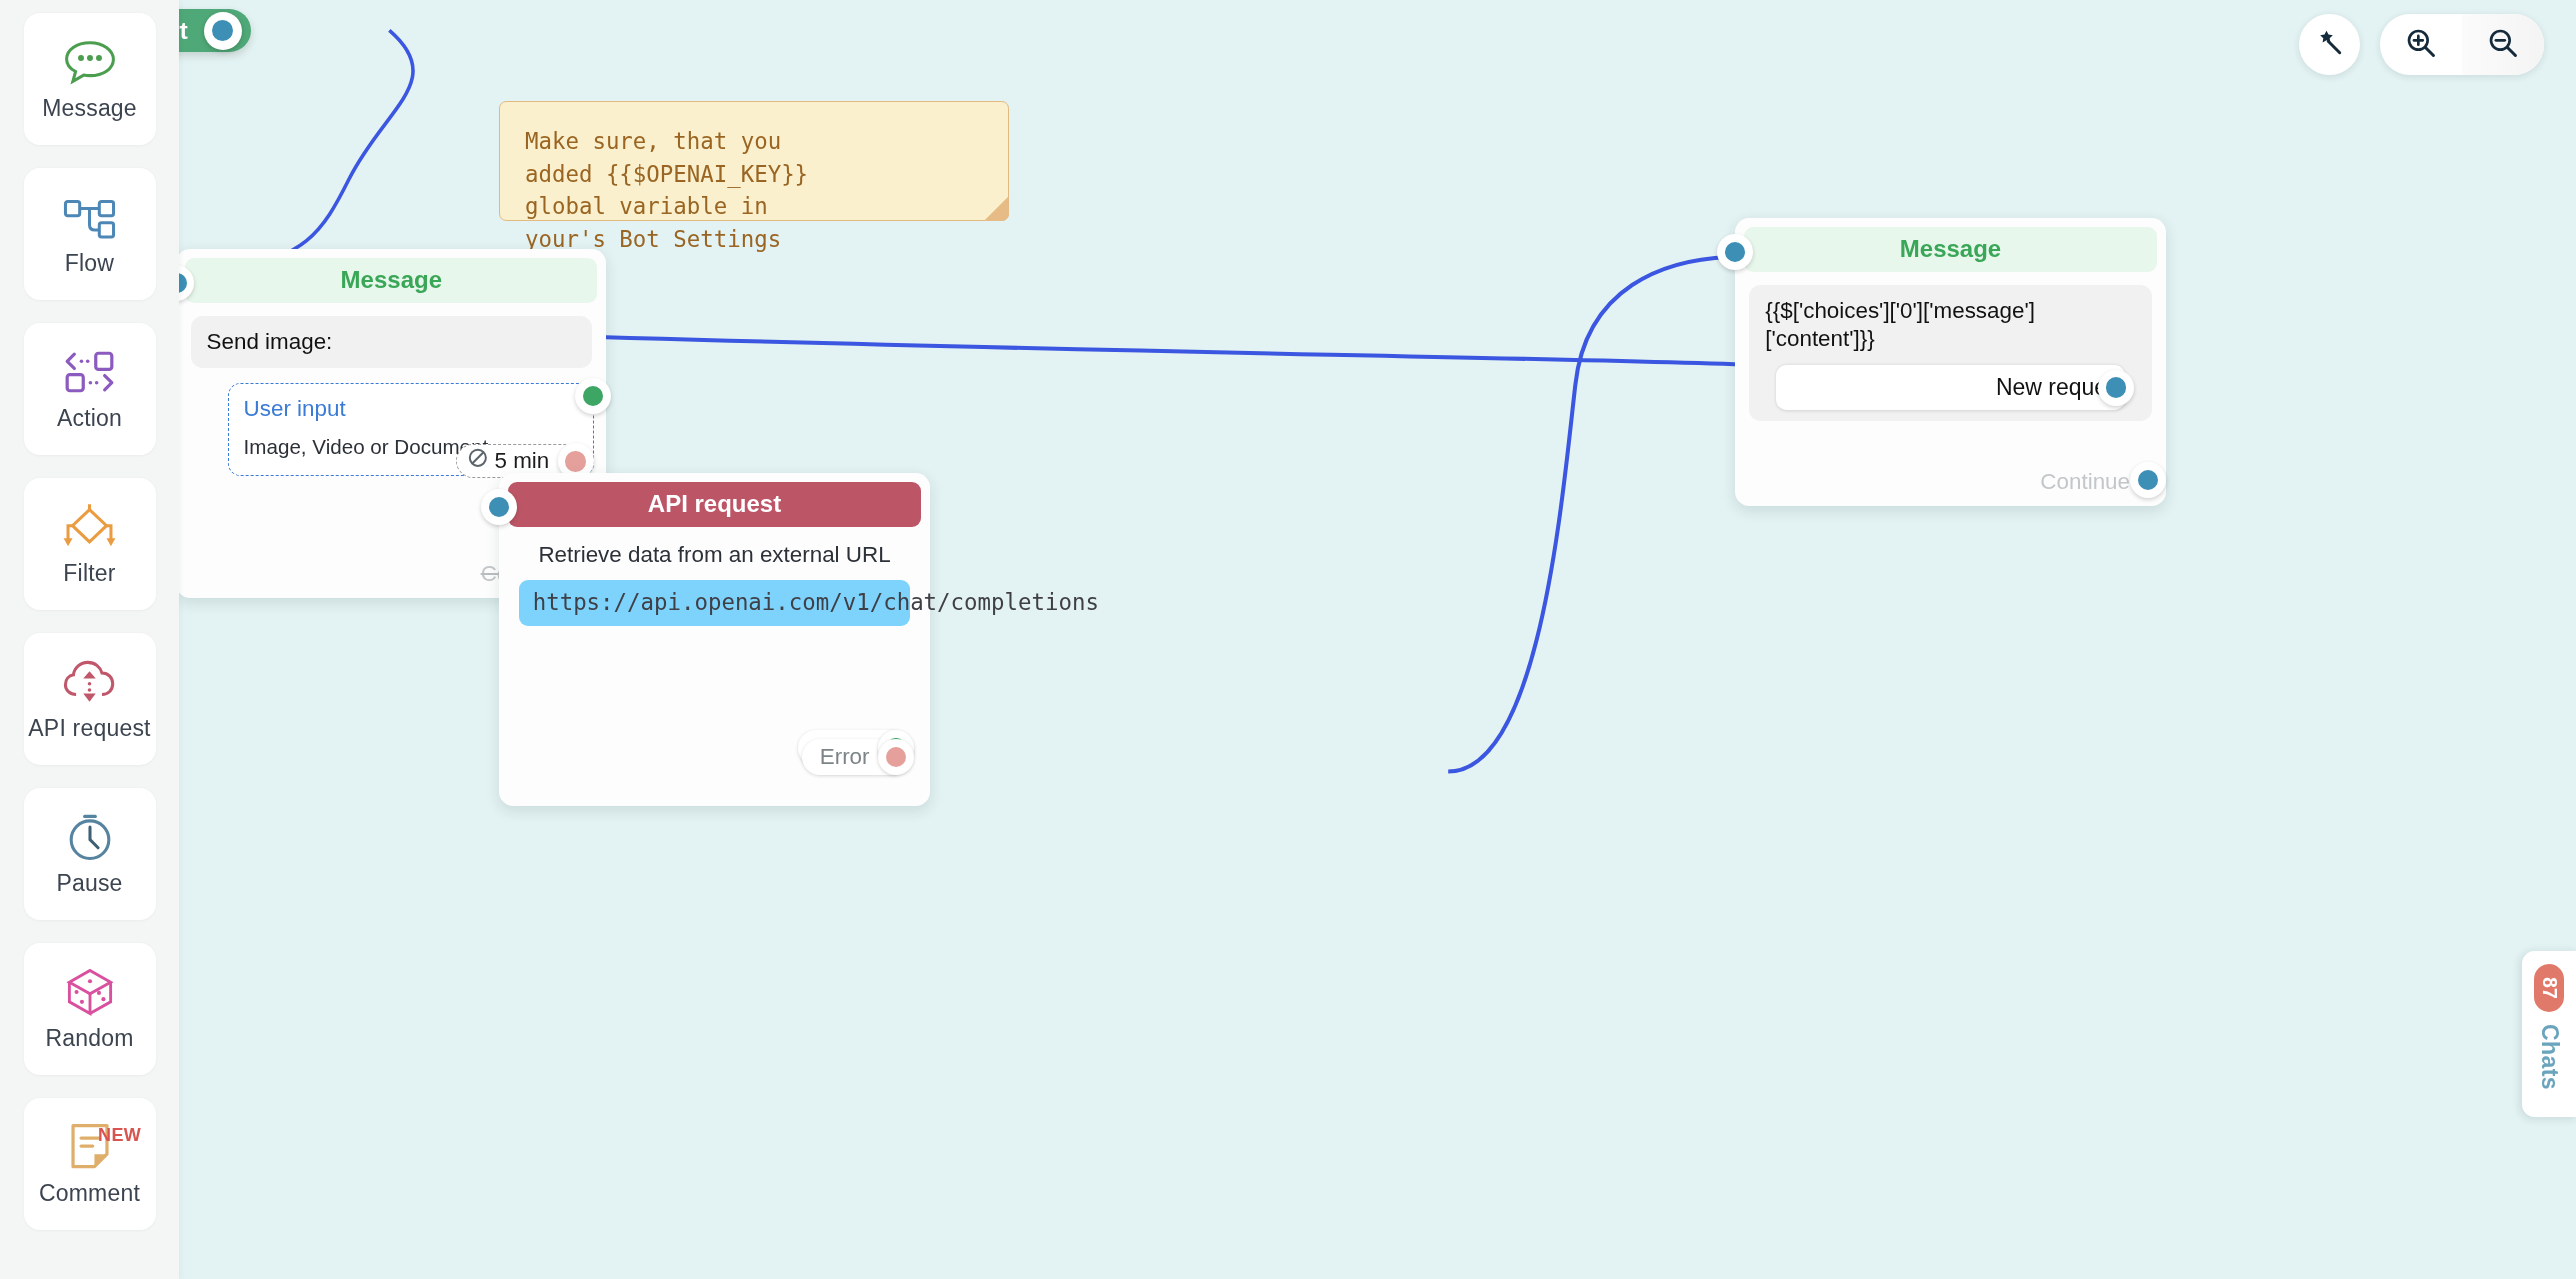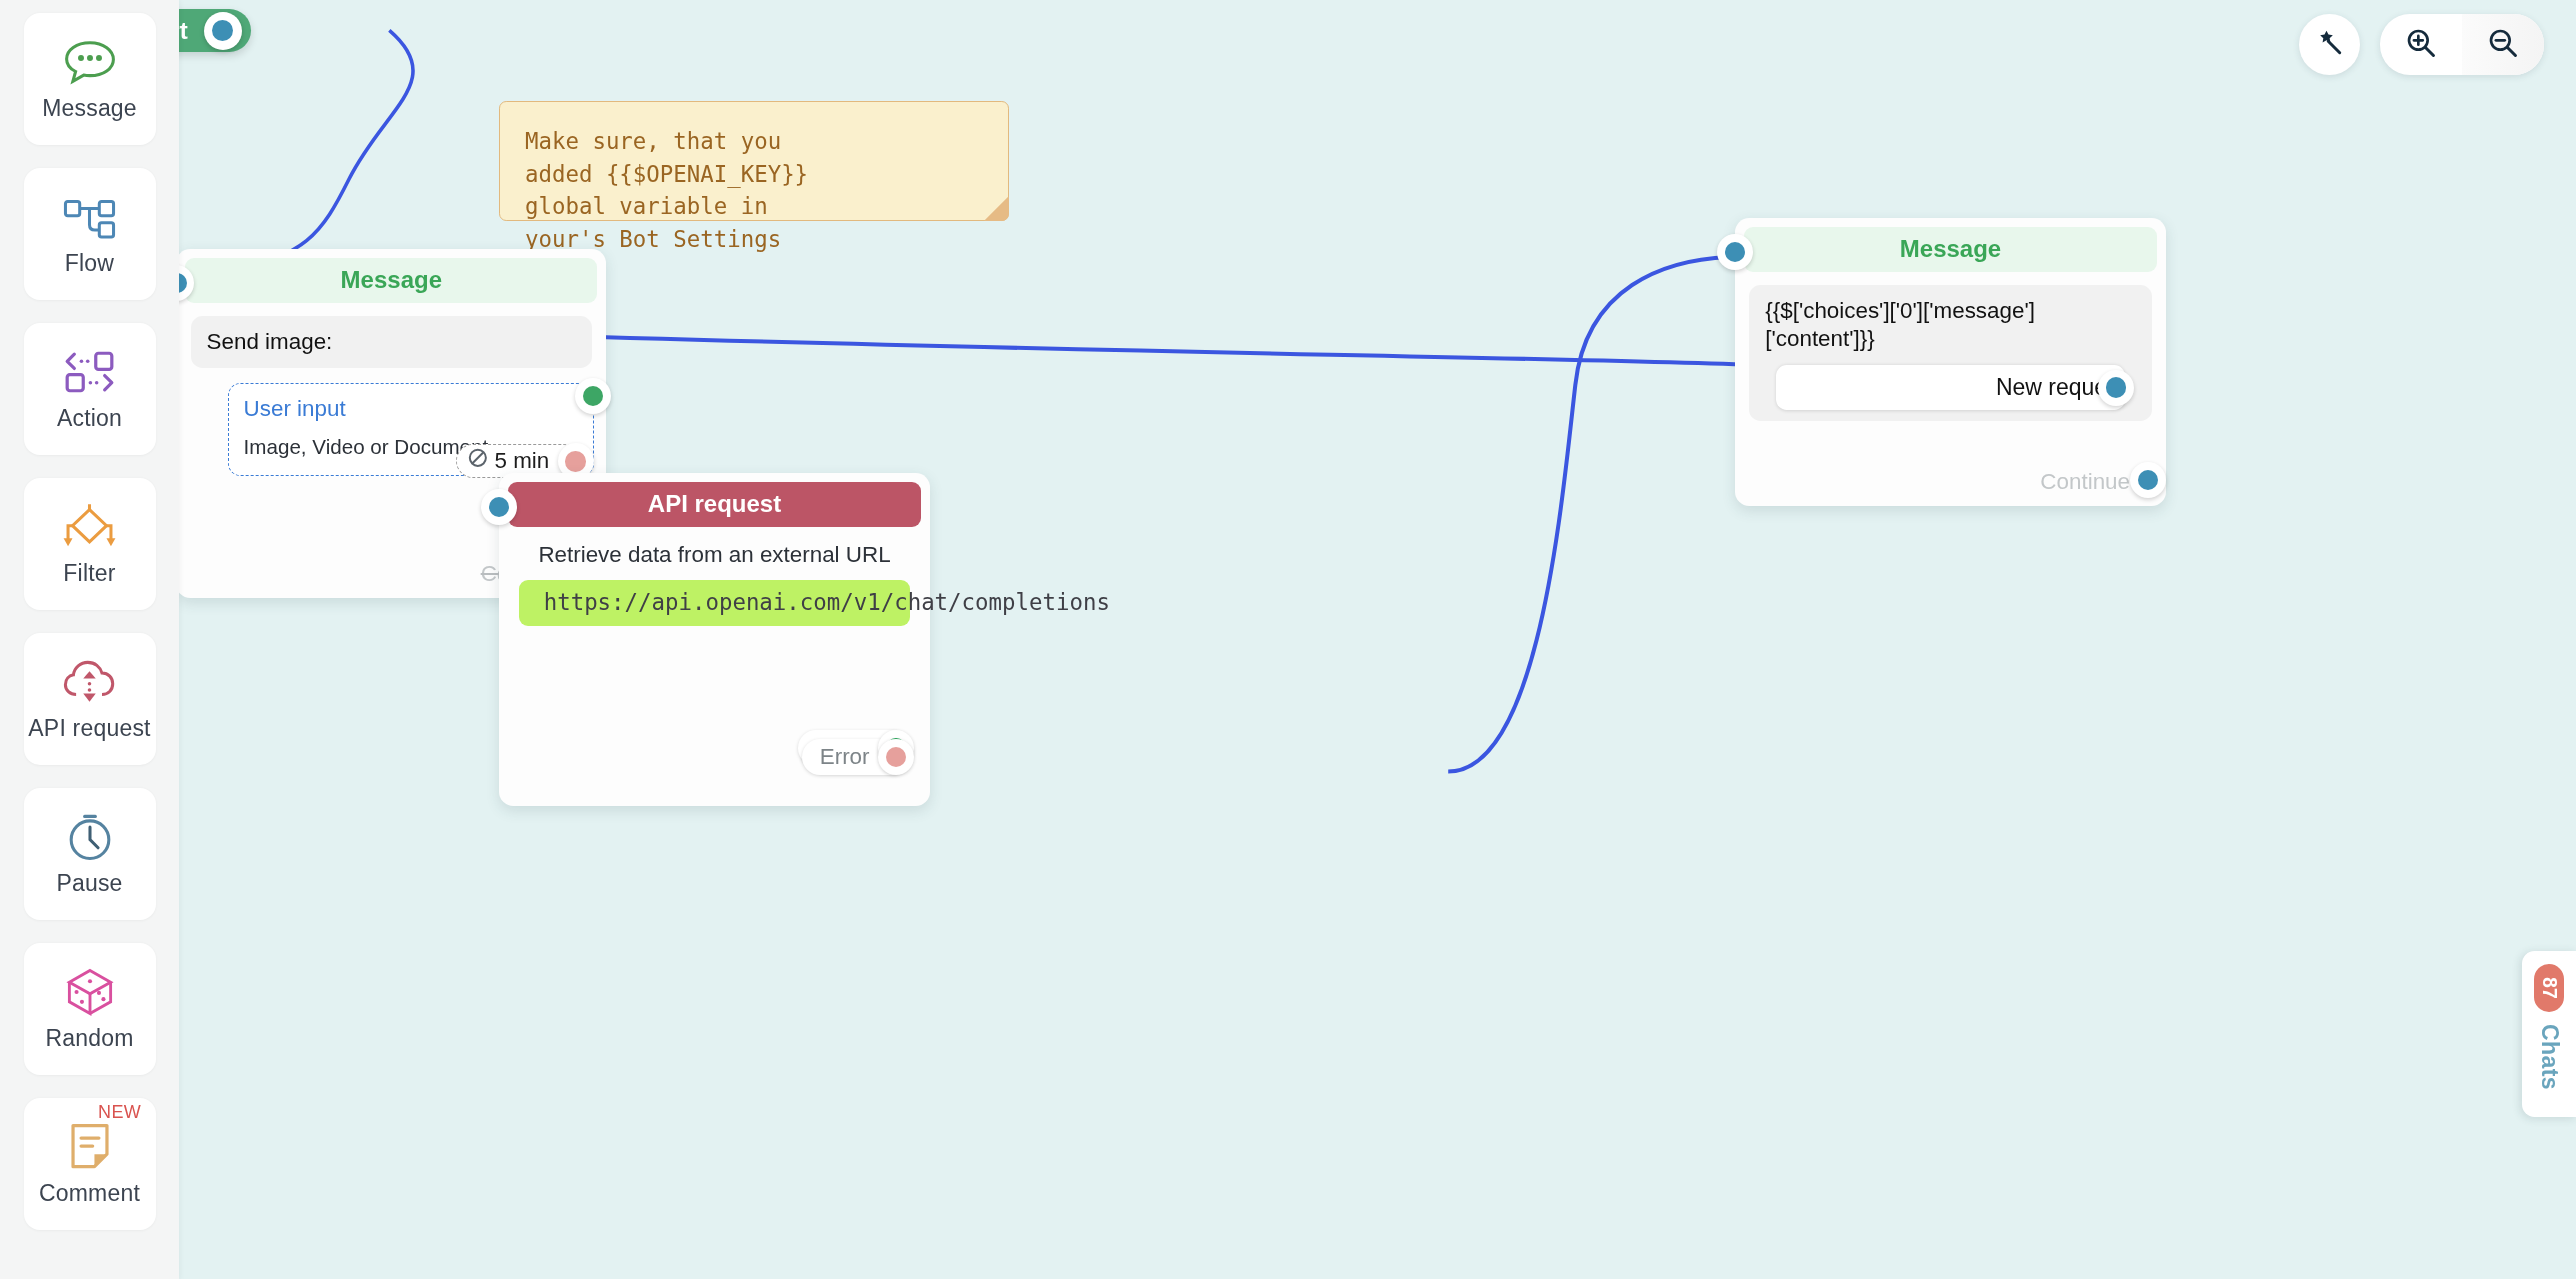--- a/index.html
+++ b/index.html
@@ -20,22 +20,22 @@
   .side-item{
     width:132px;height:132px;margin-bottom:23px;
     background:#ffffff;border-radius:16px;
     display:flex;flex-direction:column;align-items:center;justify-content:center;
     position:relative;cursor:pointer;
     box-shadow:0 0.9px 2.7px rgba(0,0,0,.045);
   }
   .side-item .ico{height:55px;display:flex;align-items:center;justify-content:center;margin-bottom:5.4px;}
   .side-item .lbl{font-size:23px;color:#3c4450;letter-spacing:0.2px;}
   .side-new{
-    position:absolute;top:4px;right:14.3px;color:#d9534f;
-    font-size:18px;font-weight:400;letter-spacing:0.4px;
+    position:absolute;top:27px;right:14.3px;color:#d9534f;
+    font-size:18px;font-weight:700;letter-spacing:0.4px;
   }
   
   #canvas{
     position:absolute;left:179px;top:0;width:2397px;height:1280px;
     background:#e3f2f2;overflow:hidden;
   }
   #edges{position:absolute;left:0;top:0;width:2397px;height:1280px;}
   
   .node{
     position:absolute;background:#fdfdfd;border-radius:14.3px;
@@ -68,22 +68,22 @@
     padding:0 9px 0 27px;box-shadow:0 3.6px 9px rgba(0,0,0,.14);
     z-index:20;cursor:pointer;
   }
   #start .slabel{color:#ffffff;font-size:24px;font-weight:700;}
   
   .bubble{
     margin:12.5px 14.3px 0 14.3px;background:#f1f1f1;border-radius:11.6px;
     padding:12.5px 16px;font-size:22.4px;color:#121212;line-height:1.24;
   }
   .mono-box{
-    background:#bef264;border-radius:9px;margin:10.7px 19.7px 0 19.7px;
-    padding:9px 25px;text-align:center;
+    background:#7dd3fc;border-radius:9px;margin:10.7px 19.7px 0 19.7px;
+    padding:9px 14px;text-align:center;
     font-family:"DejaVu Sans Mono", monospace;font-size:22.4px;color:#3f3f46;
     line-height:1.22;
   }
   
   .uinput{
     margin:14.3px 12.5px 0 52px;border:1.8px dashed #3a7bd5;border-radius:12.5px;
     background:#ffffff;padding:12.5px 14.3px 16px 14.3px;position:relative;
   }
   .uinput .ui-title{color:#3a7bd5;font-size:22.4px;margin-bottom:12.5px;}
   .uinput .ui-sub{color:#2c3138;font-size:20.6px;}

